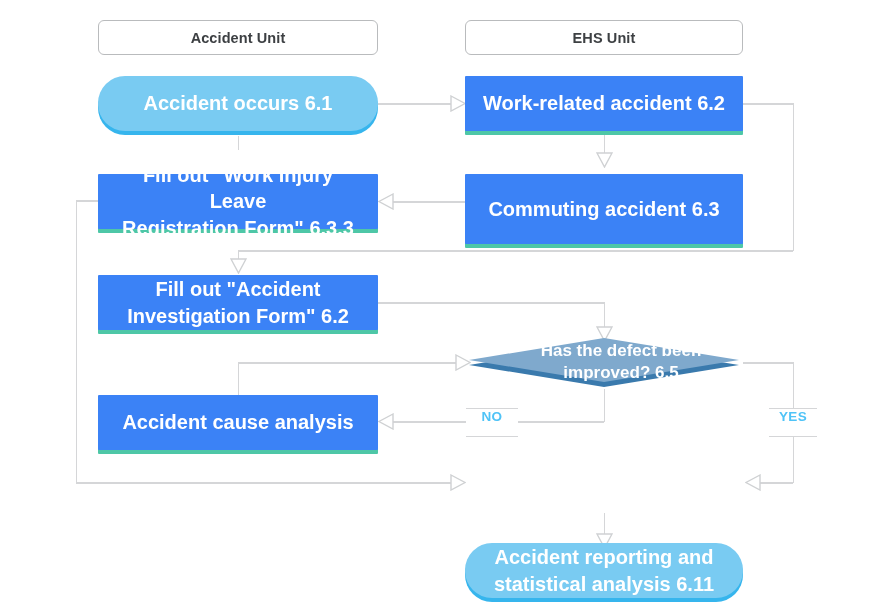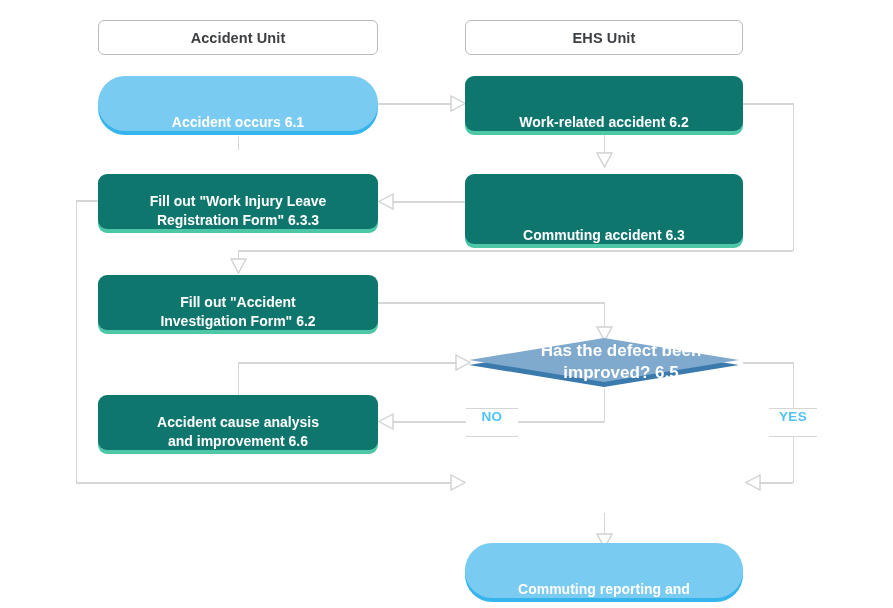--- a/index.html
+++ b/index.html
@@ -28,33 +28,33 @@
     display: flex;
     align-items: center;
     justify-content: center;
     letter-spacing: 0.1px;
   }
   
   .node {
     position: absolute;
     box-sizing: border-box;
     display: flex;
-    align-items: flex-end;
+    align-items: center;
     justify-content: center;
     text-align: center;
     color: #ffffff;
-    font-size: 14px;
+    font-size: 20px;
     font-weight: bold;
     line-height: 1.32;
     padding: 0 14px;
     z-index: 4;
   }
   .node-green {
-    background: #0f766e;
-    border-radius: 9px;
+    background: #3b82f6;
+    border-radius: 1px;
     box-shadow: 0 4px 0 0 #4ec7a7;
   }
   .node-blue {
     background: #79cbf2;
     border-radius: 27px;
     box-shadow: 0 4px 0 0 #36b5ed;
   }
   .node span { display: block; }
   
   .diamond-wrap {
@@ -234,24 +234,24 @@
       <div>
         <span>Has the defect been</span>
         <span>improved? 6.5</span>
       </div>
     </div>
   </div>
 
   <div class="node node-green" style="left:98px; top:395px; width:280px; height:55px;">
     <div>
       <span>Accident cause analysis</span>
-      <span>and improvement 6.6</span>
     </div>
   </div>
 
 
   <div class="node node-blue" style="left:465px; top:543px; width:278px; height:55px;">
     <div>
-      <span>Commuting reporting and</span>
+      <span>Accident reporting and</span>
+      <span>statistical analysis  6.11</span>
     </div>
   </div>
 
 </div>
 
 </body></html>

